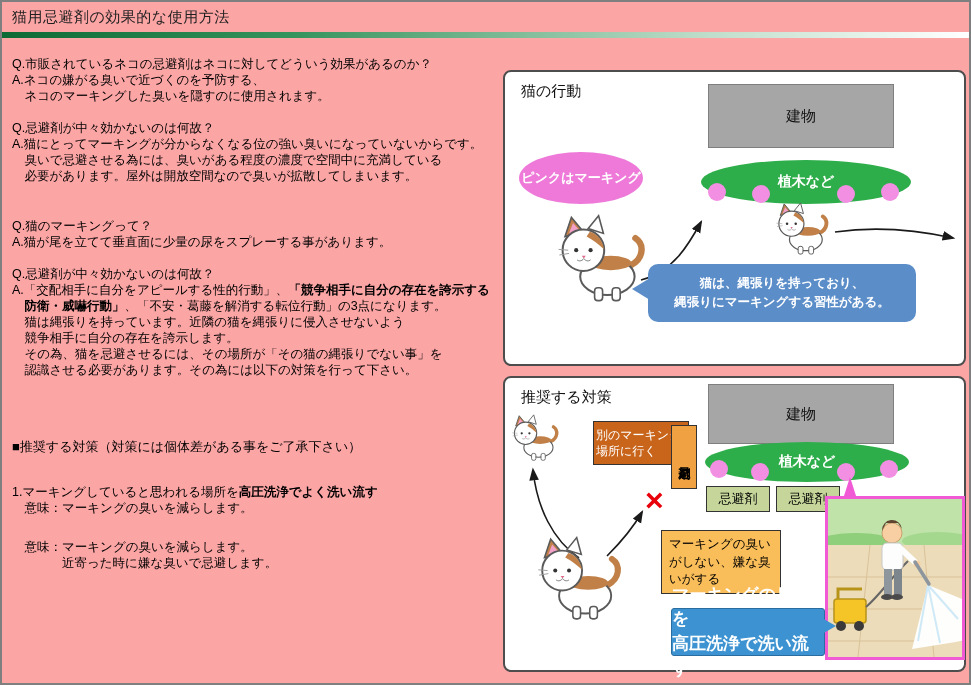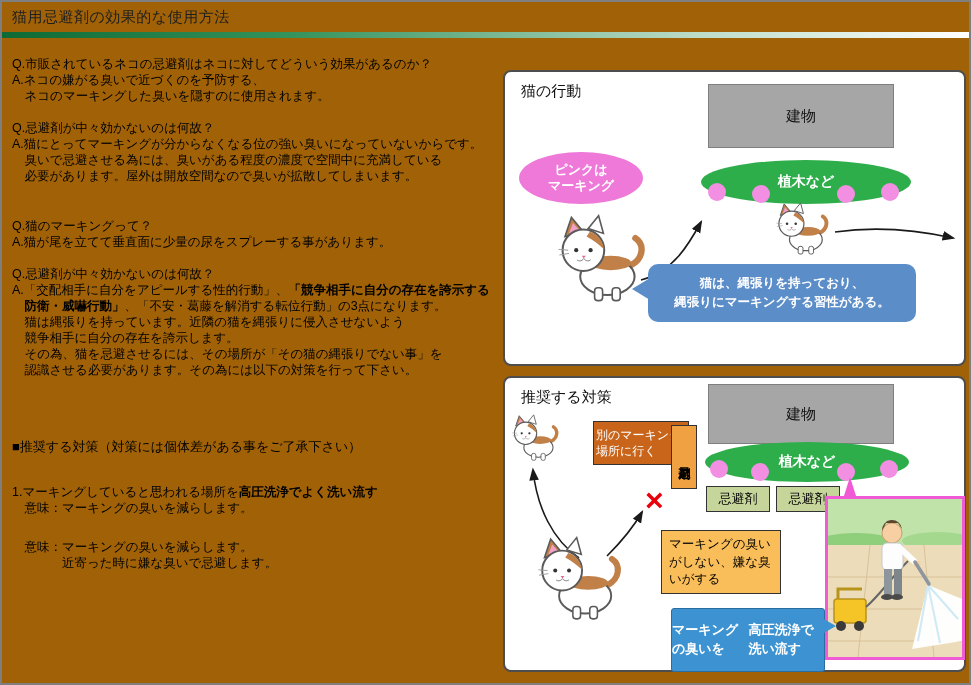--- a/index.html
+++ b/index.html
@@ -1,43 +1,43 @@
 <!DOCTYPE html>
 <html><head>
 <meta charset="utf-8">
 <style>
   html,body{margin:0;padding:0;}
   body{font-family:"Liberation Sans","DejaVu Sans",sans-serif;background:#e8e8e8;}
-  .page{position:relative;width:971px;height:685px;background:#a16207;border:2px solid #7f7f7f;box-sizing:border-box;overflow:hidden;}
+  .page{position:relative;width:971px;height:685px;background:#fca5a5;border:2px solid #7f7f7f;box-sizing:border-box;overflow:hidden;}
   .page-title{position:absolute;left:10px;top:6px;font-size:15px;color:#1f1f1f;letter-spacing:.5px;}
   .title-rule{position:absolute;left:0;top:30px;width:100%;height:6px;
     background:linear-gradient(90deg,#0e6a34 0%,#35935c 30%,#bcdcc8 72%,#ffffff 100%);}
   .qa-col{position:absolute;left:0;top:0;width:500px;height:685px;}
   .tblock{position:absolute;left:10px;width:490px;font-size:12.5px;line-height:16px;color:#000;}
   .tline{white-space:nowrap;}
   .sec-header{font-size:13px;}
   .panel{position:absolute;left:501px;width:463px;height:296px;border:2px solid #4d4d4d;border-radius:8px;background:#fff;box-sizing:border-box;}
   .panel1{top:68px;}
   .panel2{top:374px;}
   .panel-title{position:absolute;left:16px;top:10px;font-size:15px;color:#111;}
   .overlay{position:absolute;left:0;top:0;width:459px;height:292px;pointer-events:none;}
   .arrow{fill:none;stroke:#1a1a1a;stroke-width:1.6;}
   .building{position:absolute;background:#a6a6a6;border:1px solid #7f7f7f;display:flex;align-items:center;justify-content:center;font-size:15px;color:#111;box-sizing:border-box;}
   .plants{position:absolute;background:#2eae4a;border-radius:50%;display:flex;align-items:center;justify-content:center;color:#fff;font-weight:bold;font-size:14px;}
   .dot{position:absolute;width:18px;height:18px;border-radius:50%;background:#f28fe2;}
-  .pink-note{position:absolute;left:14px;top:80px;width:124px;height:52px;background:#ee79d9;border-radius:50%;color:#fff;font-weight:bold;font-size:13px;display:flex;flex-direction:column;align-items:center;justify-content:center;line-height:1.25;text-align:center;}
+  .pink-note{position:absolute;left:14px;top:80px;width:124px;height:52px;background:#ee79d9;border-radius:50%;color:#fff;font-weight:bold;font-size:13px;display:flex;flex-direction:row;align-items:center;justify-content:center;line-height:1.25;text-align:center;}
   .bubble{position:absolute;left:143px;top:192px;width:268px;height:58px;background:#5b8dc9;border-radius:10px;color:#fff;font-weight:bold;font-size:12.5px;display:flex;flex-direction:column;align-items:center;justify-content:center;line-height:1.5;text-align:center;}
   .bubble::before{content:"";position:absolute;left:-16px;top:14px;border:11px solid transparent;border-right:18px solid #5b8dc9;border-left:none;}
   .cat{position:absolute;}
   .vrep{position:absolute;left:166px;top:47px;width:26px;height:64px;background:#f0a242;border:1.5px solid #333;writing-mode:vertical-rl;text-orientation:upright;font-size:12px;font-weight:600;display:flex;align-items:center;justify-content:center;color:#000;box-sizing:border-box;}
   .hrep{position:absolute;width:64px;height:26px;background:#c6d69b;border:1.5px solid #333;display:flex;align-items:center;justify-content:center;font-size:13px;color:#000;box-sizing:border-box;}
   .gobox{position:absolute;left:88px;top:43px;width:96px;height:44px;background:#c8651b;border:1.5px solid #333;color:#fff;font-weight:normal;font-size:12px;line-height:1.35;display:flex;align-items:center;justify-content:center;text-align:left;padding:2px 2px;box-sizing:border-box;word-break:break-all;}
   .cross{position:absolute;left:140px;top:106px;font-size:32px;font-weight:bold;color:#e8000b;line-height:1;}
   .note-yellow{position:absolute;left:156px;top:152px;width:120px;height:64px;background:#f9bd59;border:1.5px solid #333;font-size:12.5px;line-height:1.4;padding:5px 7px;color:#000;box-sizing:border-box;word-break:break-all;}
-  .wash-blue{position:absolute;left:166px;top:230px;width:154px;height:64px;background:#3d93d1;border:1px solid #2a6da0;color:#fff;font-weight:bold;font-size:13px;display:flex;align-items:center;justify-content:center;line-height:1.45;border-radius:3px;box-sizing:border-box;}
+  .wash-blue{position:absolute;left:166px;top:230px;width:154px;height:48px;background:#3d93d1;border:1px solid #2a6da0;color:#fff;font-weight:bold;font-size:17px;display:flex;flex-direction:column;align-items:center;justify-content:center;line-height:1.45;border-radius:3px;box-sizing:border-box;}
   .wash-pointer{position:absolute;left:317px;top:240px;width:0;height:0;border-top:8px solid transparent;border-bottom:8px solid transparent;border-left:14px solid #3d93d1;z-index:3;}
   .photo{position:absolute;left:320px;top:118px;width:140px;height:164px;border:3px solid #f05ad5;background:#fff;overflow:hidden;box-sizing:border-box;}
   .photo-pointer{position:absolute;left:338px;top:99px;width:0;height:0;border-left:7px solid transparent;border-right:7px solid transparent;border-bottom:22px solid #f05ad5;}
 </style>
 </head>
 <body>
 
 <svg width="0" height="0" style="position:absolute" aria-hidden="true">
   <symbol id="cat-shape" viewBox="0 0 120 112">
     <path d="M97,64 C113,56 115,38 103,30" fill="none" stroke="#c08048" stroke-width="8" stroke-linecap="round"></path>

